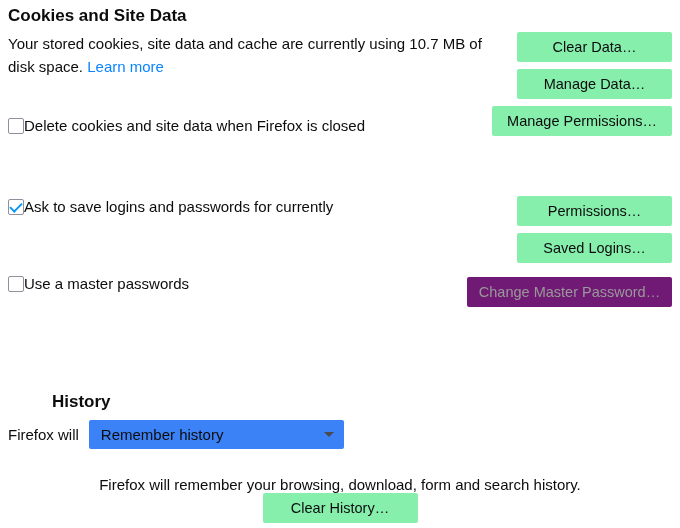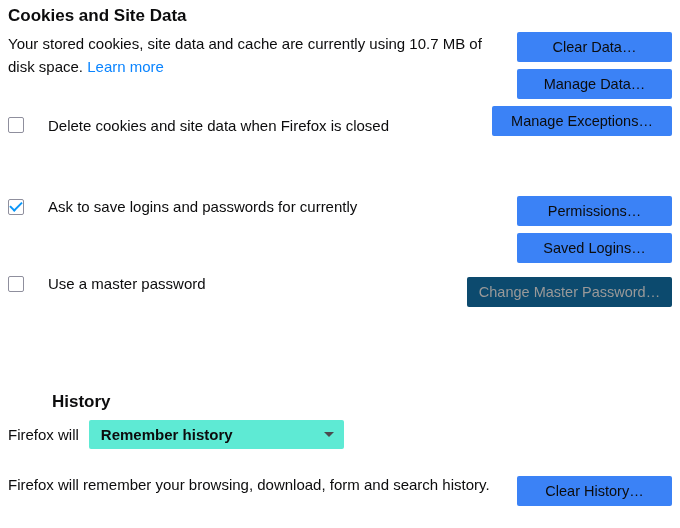--- a/index.html
+++ b/index.html
@@ -38,43 +38,43 @@
       padding-right: 8px;
     }
     .right-col {
       display: flex;
       flex-direction: column;
       gap: 7px;
       width: 180px;
       flex-shrink: 0;
     }
     .btn {
-      background: #3b82f6;
+      background: #86efac;
       border: none;
       color: #0c0c0d;
       font-size: 14.5px;
       padding: 7px 10px;
       min-width: 155px;
       cursor: pointer;
       font-family: inherit;
       text-align: center;
       border-radius: 2px;
     }
     .btn-wide {
        min-width: 180px;
     }
     .btn-disabled {
       color: #999;
       cursor: default;
-      background: #0c4a6e;
+      background: #701a75;
     }
     .checkbox-row {
       display: flex;
-      align-items: center;
-      gap: 24px;
+      align-items: flex-end;
+      gap: 0;
       margin-top: 10px;
     }
     .checkbox {
       width: 16px;
       height: 16px;
       border: 1px solid #8f8f9d;
       border-radius: 2px;
       box-sizing: border-box;
       display: flex;
       align-items: center;
@@ -94,47 +94,48 @@
     .section {
       margin-bottom: 60px;
     }
     .section:last-child {
        margin-bottom: 0;
     }
     .select {
       display: inline-flex;
       align-items: center;
       justify-content: space-between;
-      background: #5eead4;
+      background: #3b82f6;
       border: none;
       padding: 6px 10px 6px 12px;
       min-width: 255px;
       font-size: 15px;
       cursor: pointer;
       border-radius: 2px;
       box-sizing: border-box;
-      font-weight: bold;
     }
     .caret {
       width: 0;
       height: 0;
       border-left: 5px solid transparent;
       border-right: 5px solid transparent;
       border-top: 5px solid #4a4a4f;
       margin-left: 10px;
     }
     .history-row {
       display: flex;
       align-items: center;
       gap: 10px;
       margin: 2px 0 27px 0;
     }
     .history-bottom {
       display: flex;
+      align-items: center;
       justify-content: space-between;
+      flex-direction: column;
     }
   </style>
 </head>
 <body>
 
 <div class="section">
   <h2 class="section-heading">Cookies and Site Data</h2>
   <div class="row">
     <div class="left-col">
       <p class="para" style="max-width:480px;">
@@ -142,35 +143,35 @@
         <a class="link">Learn more</a>
       </p>
       <div class="checkbox-row" style="margin-top:38px;">
         <span class="checkbox"></span>
         <span>Delete cookies and site data when Firefox is closed</span>
       </div>
     </div>
     <div class="right-col" style="align-items:flex-end;">
       <button class="btn">Clear Data…</button>
       <button class="btn">Manage Data…</button>
-      <button class="btn btn-wide">Manage Exceptions…</button>
+      <button class="btn btn-wide">Manage Permissions…</button>
     </div>
   </div>
 </div>
 
 <div class="section">
   <div class="row">
     <div class="left-col">
       <div class="checkbox-row" style="margin-top:2px;">
         <span class="checkbox checked"></span>
         <span>Ask to save logins and passwords for currently</span>
       </div>
       <div class="checkbox-row" style="margin-top:60px;">
         <span class="checkbox"></span>
-        <span>Use a master password</span>
+        <span>Use a master passwords</span>
       </div>
     </div>
     <div class="right-col" style="width:205px; align-items:flex-end;">
       <button class="btn">Permissions…</button>
       <button class="btn">Saved Logins…</button>
       <div style="height:0px;"></div>
       <button class="btn btn-disabled" style="min-width:205px;">Change Master Password…</button>
     </div>
   </div>
 </div>

